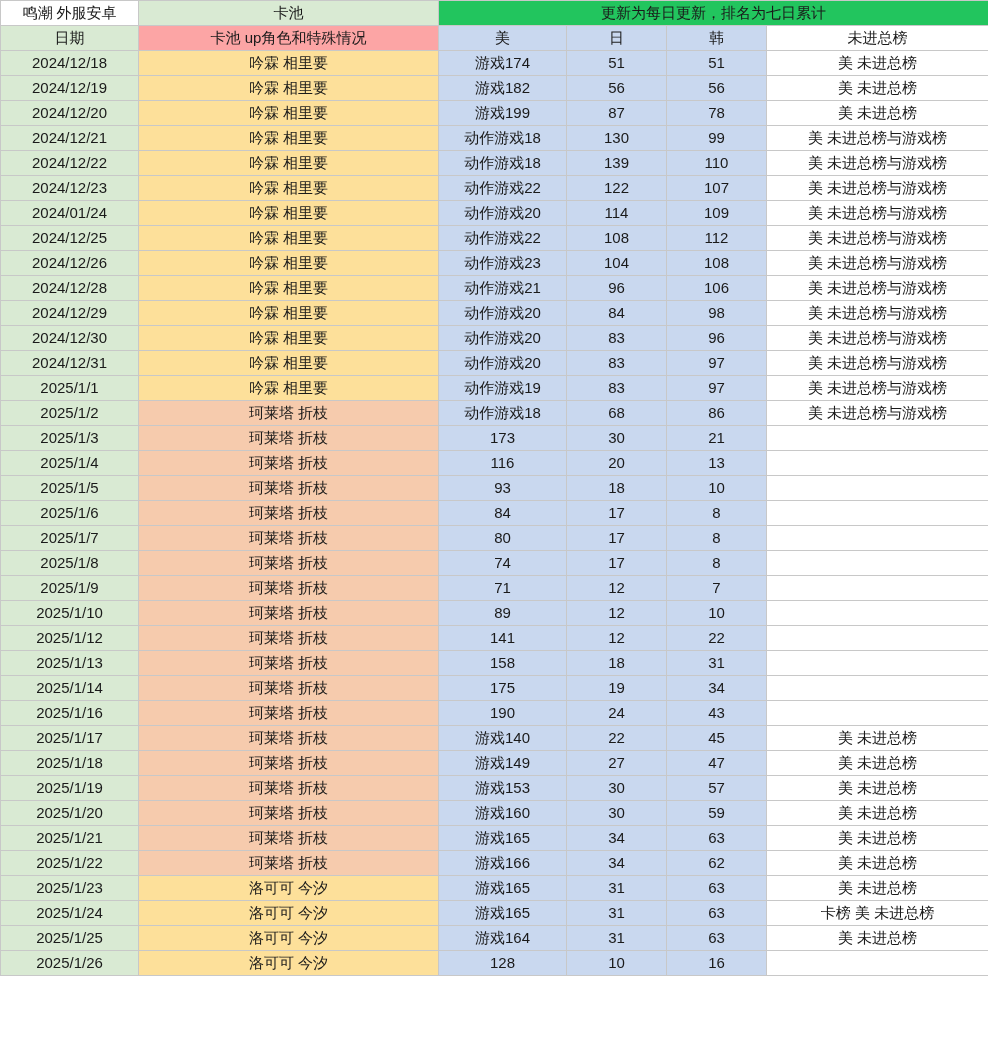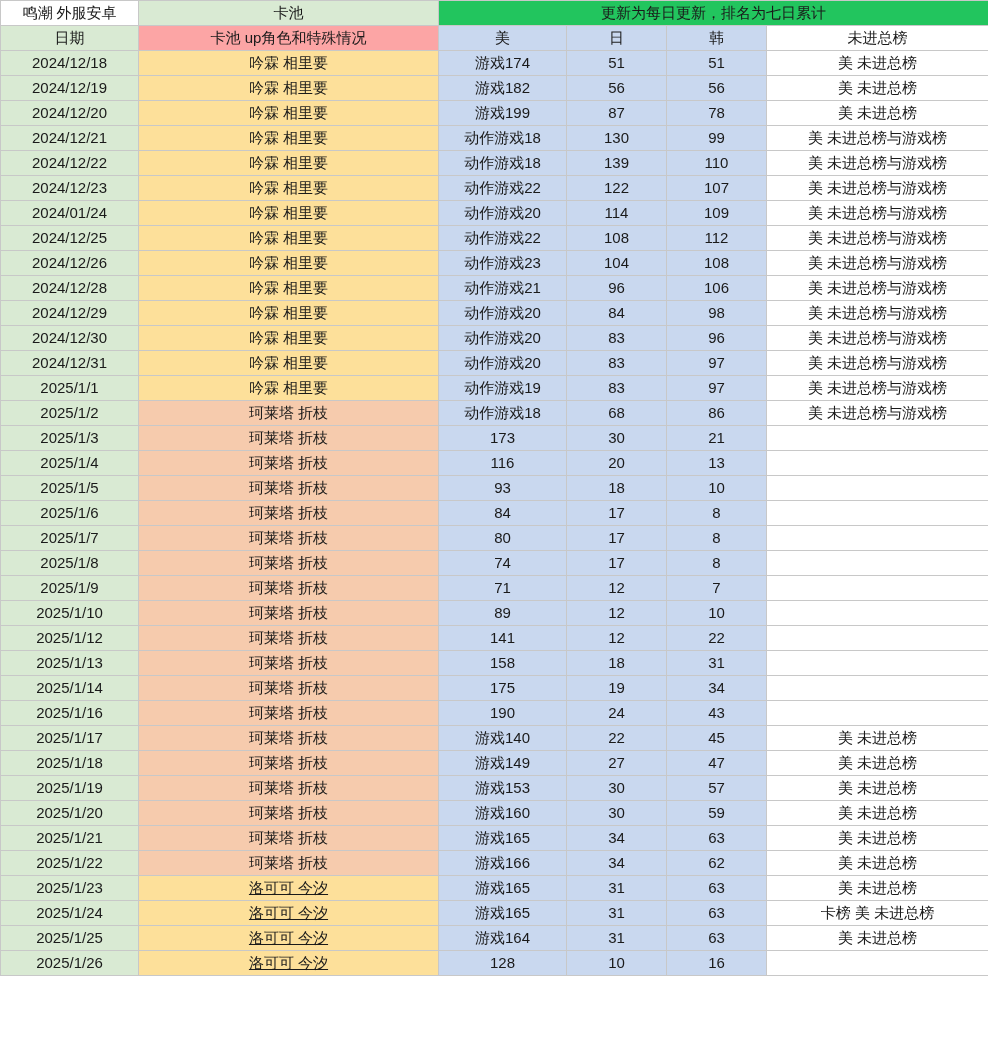--- a/index.html
+++ b/index.html
@@ -47,21 +47,21 @@
   .h-pool { background: #fca5a5; }
   .h-us   { background: #c9d8ef; }
   .h-jp   { background: #c9d8ef; }
   .h-kr   { background: #c9d8ef; }
   .h-note { background: #ffffff; }
 
   
   .cell-date { background: #d9ead3; margin-top: 16px; }
   .cell-pool-a { background: #fde09a; margin-top: 12px; }
   .cell-pool-b { background: #f6cbad; }
-  .cell-pool-c { background: #fde09a; text-decoration: underline; }
+  .cell-pool-c { background: #fde09a; }
   .cell-num  { background: #c9d8ef; }
   .cell-note { background: #ffffff; }
 </style>
 </head>
 <body>
 
 <table class="sheet">
   <colgroup>
     <col class="c-date">
       <col class="c-pool">

